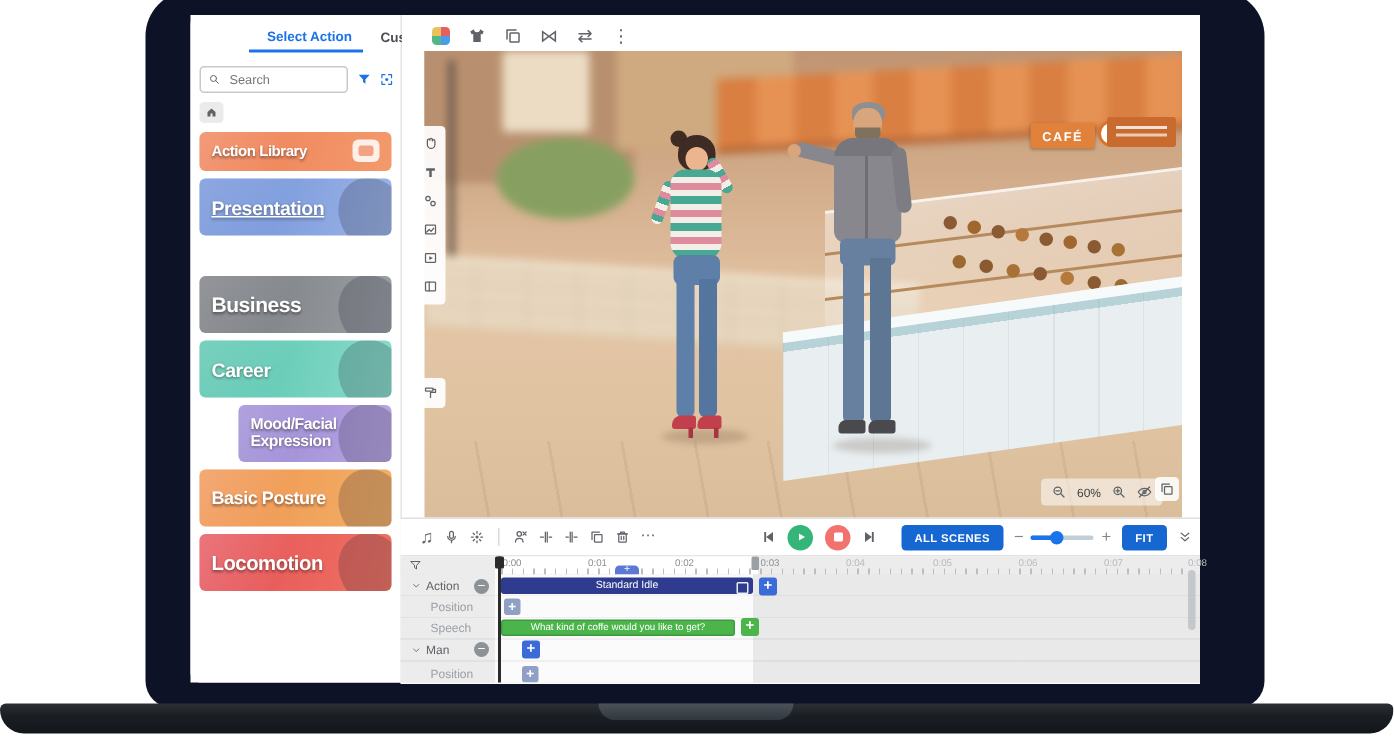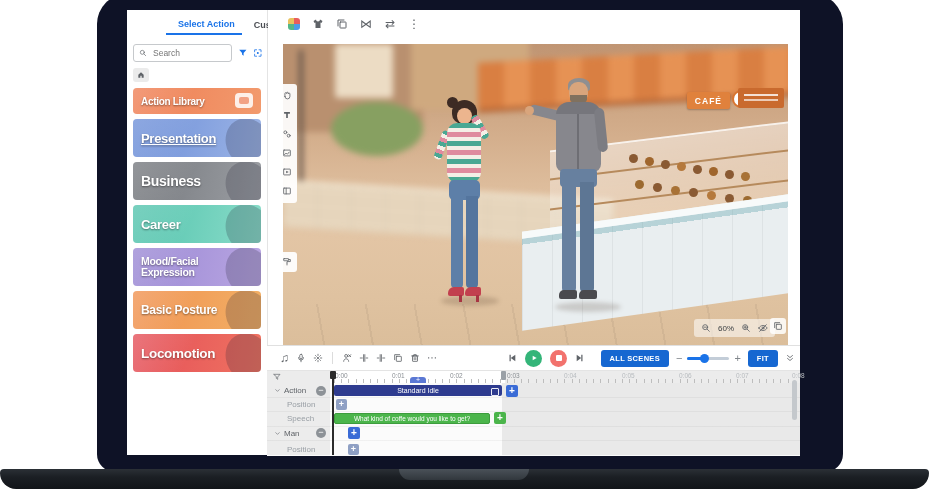--- a/index.html
+++ b/index.html
@@ -64,21 +64,21 @@
 
   
   .canvas-toolbar{left:268px;top:10px;width:532px;height:28px;background:#fff;
                   display:flex;align-items:center;gap:8px;padding-left:18px;box-sizing:border-box;}
   .tool-btn{width:16px;height:16px;display:flex;align-items:center;justify-content:center;cursor:pointer;}
   .char-chip{width:12px;height:12px;border-radius:3px;
      background:conic-gradient(#e85d5d 0 25%,#4c9be8 0 50%,#52b788 0 75%,#e8c25d 0);}
   .glyph{font-size:12px;color:#5f6368;line-height:1;}
 
   
-  .scene{left:283px;top:44px;width:505px;height:338px;overflow:hidden;cursor:pointer;
+  .scene{left:283px;top:34px;width:505px;height:338px;overflow:hidden;cursor:pointer;
     background:linear-gradient(180deg,#c09573 0%,#d4af8d 28%,#e4c6a6 52%,#dfc2a0 75%,#d8bb97 100%);}
   .backdrop{position:absolute;inset:0;filter:blur(3px);}
   .bd{position:absolute;}
   .bld1{left:-10px;top:-8px;width:150px;height:96px;background:#b9906f;border-radius:4px;}
   .bld2{left:128px;top:-8px;width:118px;height:74px;background:#cfa97f;border-radius:4px;}
   .skygap{left:52px;top:0;width:58px;height:54px;background:#ecdcc4;border-radius:3px;}
   .trees{left:48px;top:58px;width:92px;height:54px;background:#87a061;border-radius:50%;}
   .lamp{left:16px;top:6px;width:4px;height:160px;background:#64544a;}
   .awning{right:-20px;top:10px;width:330px;height:46px;transform:skewY(-3deg);
      background:repeating-linear-gradient(90deg,#d97f42 0 26px,#e69254 26px 52px);
@@ -258,27 +258,27 @@
   </div>
 
   <div class="abs cards">
     <div class="action-card card-0" style="background: linear-gradient(100deg, rgb(239, 127, 85) 0%, rgb(242, 154, 109) 100%);">
       <span class="lbl">Action Library</span>
       <span class="lib-icon"></span>
     </div>
     <div class="action-card card-1" style="background: linear-gradient(100deg, rgb(109, 143, 216) 0%, rgb(156, 180, 230) 100%); text-decoration: underline;">
       <span class="lbl">Presentation</span>
       </div>
-    <div class="action-card card-3" style="background: linear-gradient(100deg, rgb(117, 120, 125) 0%, rgb(155, 158, 163) 100%);">
+    <div class="action-card card-3" style="background: linear-gradient(100deg, rgb(117, 120, 125) 0%, rgb(155, 158, 163) 100%); margin-top: 22px;">
       <span class="lbl">Business</span>
       </div>
     <div class="action-card card-4" style="background: linear-gradient(100deg, rgb(83, 195, 173) 0%, rgb(138, 220, 201) 100%);">
       <span class="lbl">Career</span>
       </div>
-    <div class="action-card card-5" style="background: linear-gradient(100deg, rgb(154, 136, 212) 0%, rgb(185, 166, 226) 100%);">
+    <div class="action-card card-5" style="background: linear-gradient(100deg, rgb(154, 136, 212) 0%, rgb(185, 166, 226) 100%); margin-left: 26px;">
       <span class="lbl">Mood/Facial Expression</span>
       </div>
     <div class="action-card card-7" style="background: linear-gradient(100deg, rgb(240, 145, 79) 0%, rgb(242, 176, 102) 100%);">
       <span class="lbl">Basic Posture</span>
       </div>
     <div class="action-card card-8" style="background: linear-gradient(100deg, rgb(228, 79, 88) 0%, rgb(239, 115, 97) 100%);">
       <span class="lbl">Locomotion</span>
       </div>
   </div>
 

